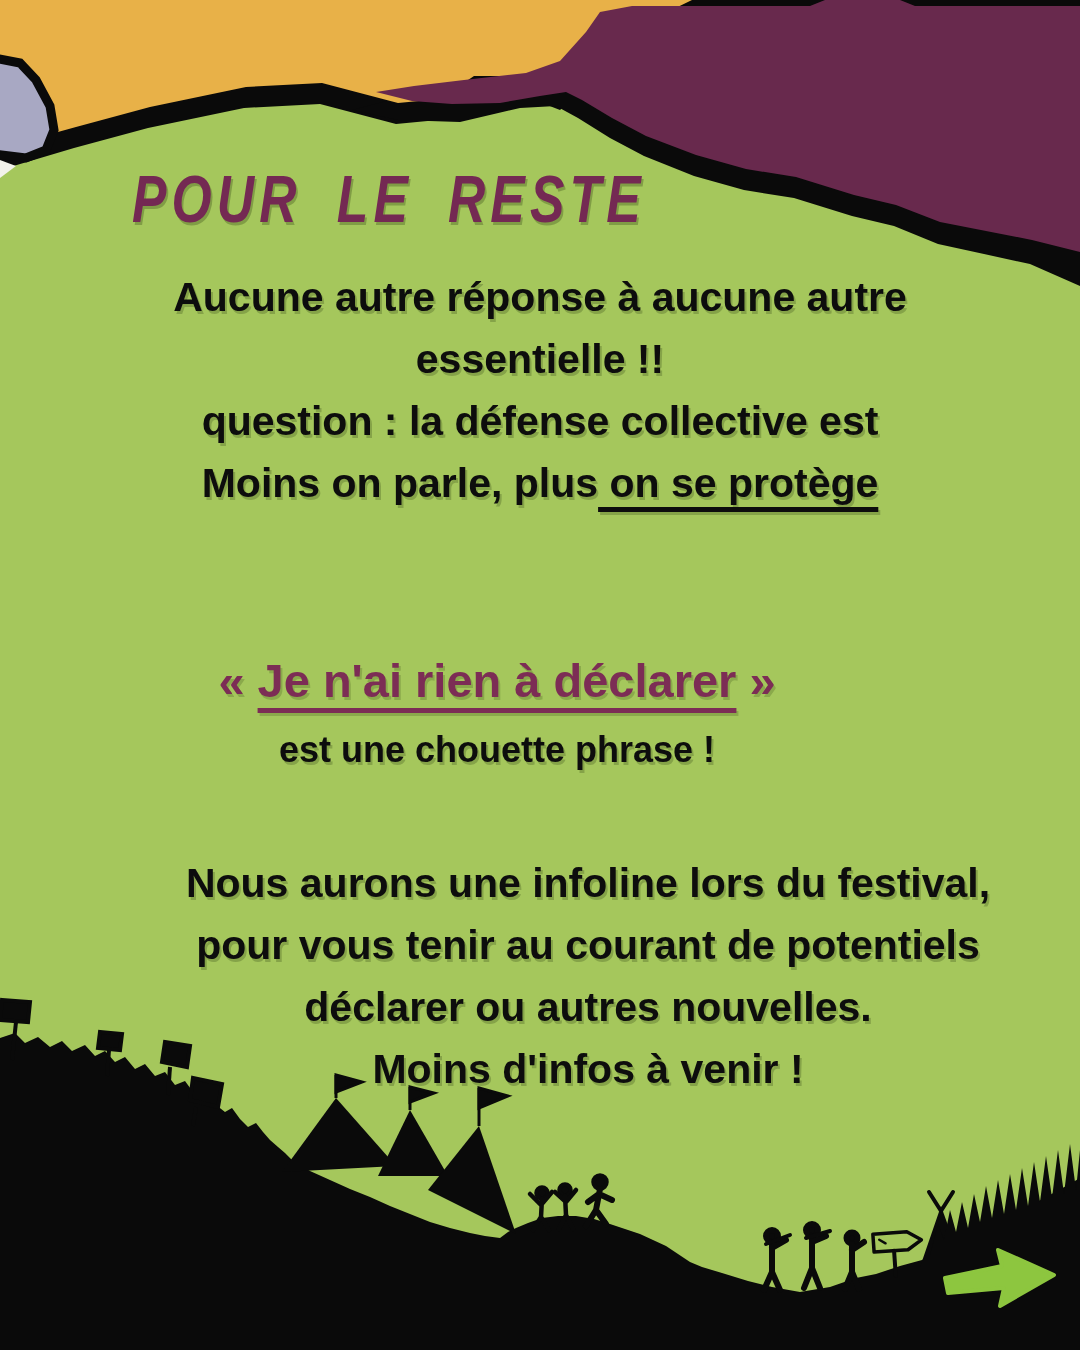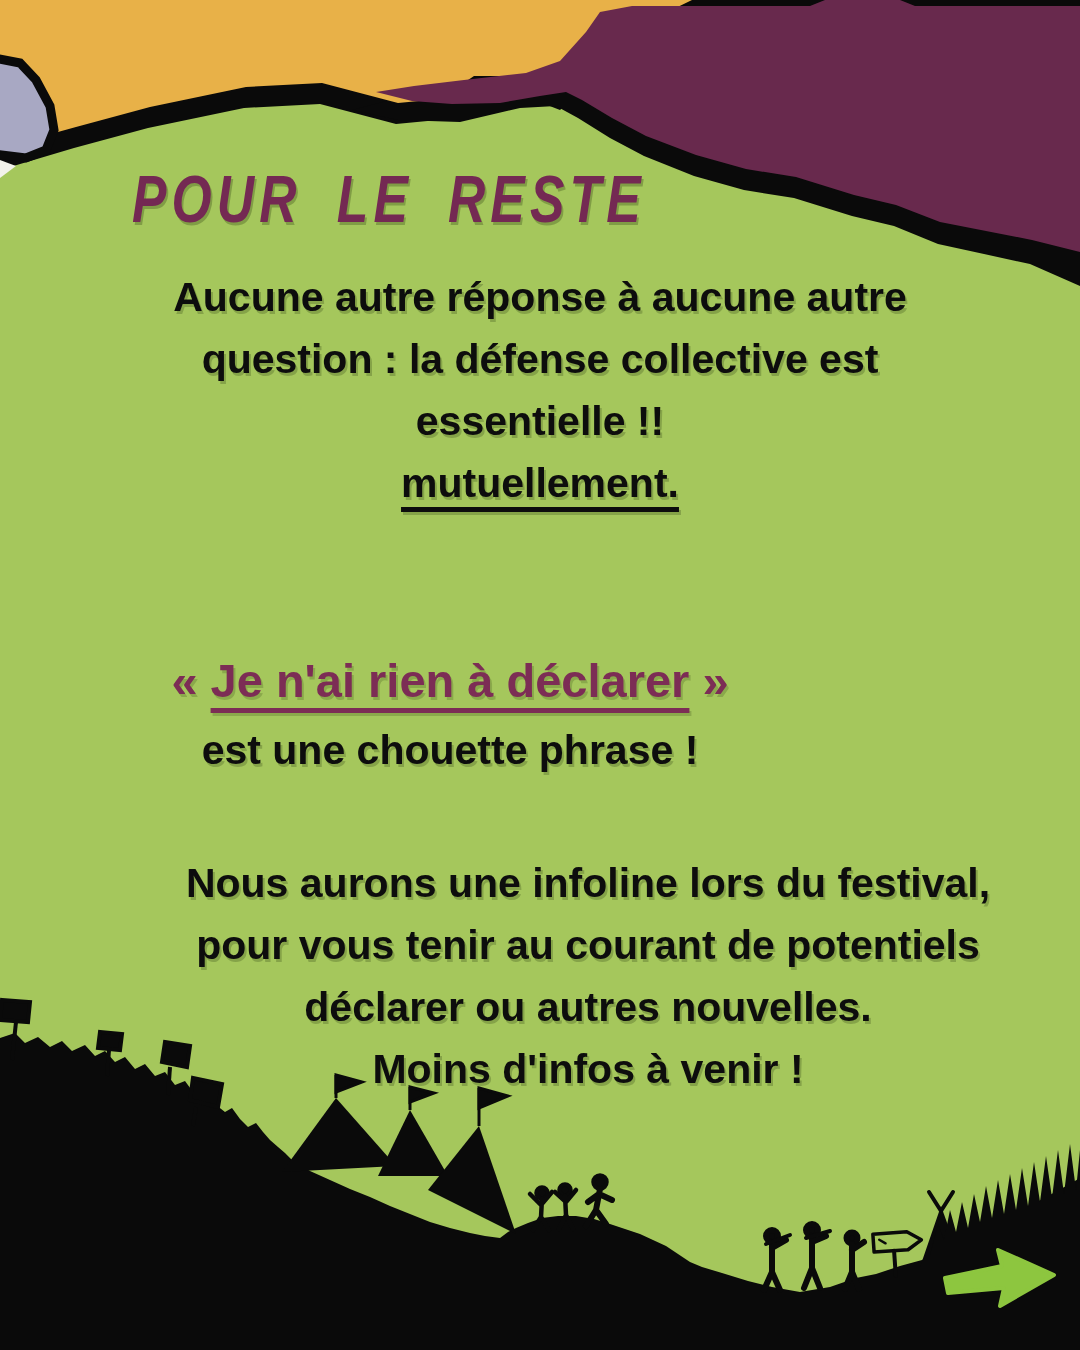--- a/index.html
+++ b/index.html
@@ -28,34 +28,34 @@
   .block1{top:266px;}
   .block2{top:852px;padding-left:48px;}
   .line{white-space:nowrap;}
   .u{
     text-decoration:underline;
     text-decoration-thickness:5px;
     text-underline-offset:10px;
     white-space:pre;
   }
   .quote-block{
-    position:absolute;left:0;top:652px;width:900px;text-align:center;
+    position:absolute;left:0;top:652px;width:900px;text-align:center;padding-left:47px;
   }
   .quote-line{
     color:#7c2d55;font-weight:700;font-size:47px;line-height:58px;
     text-shadow:2px 3px 0 rgba(60,80,25,0.25);white-space:nowrap;
   }
   .uq{
     text-decoration:underline;
     text-decoration-thickness:5px;
     text-underline-offset:11px;
     white-space:pre;
   }
   .quote-sub{
-    margin-top:14px;color:#0d0d0d;font-weight:700;font-size:41px;line-height:52px;
+    margin-top:14px;color:#0d0d0d;font-weight:700;font-size:36px;line-height:52px;
     text-shadow:2px 3px 0 rgba(60,80,25,0.30);white-space:nowrap;
   }
   .sil{stroke:#0a0a0a;stroke-linecap:round;stroke-linejoin:round;fill:none;}
 </style>
 </head>
 <body>
 
 <div class="poster">
 
   <svg class="top-art" width="1080" height="300" viewBox="0 0 1080 300">
@@ -64,23 +64,23 @@
     <path fill="#e8b148" d="M0,0 L692,0 L655,18 L618,46 L585,78 L558,90 L524,76 L474,76 L440,99 L398,103 L360,93 L322,83 L246,87 L150,107 L76,127 L0,148 Z"></path>
     <path fill="#68294d" d="M632,6 L810,6 L825,0 L900,0 L915,6 L1080,6 L1080,252 L1032,240 L986,231 L940,222 L896,205 L854,195 L796,177 L746,169 L696,155 L646,136 L612,118 L582,100 L566,92 L540,96 L500,103 L452,104 L412,101 L376,92 L414,86 L464,80 L526,73 L560,61 L586,32 L600,12 Z"></path>
     <path fill="#a8a8c3" stroke="#0a0a0a" stroke-width="9" d="M-6,58 L20,63 L36,80 L50,106 L54,130 L46,150 L26,158 L-6,154 Z"></path>
     <path fill="#f2f2ea" d="M0,160 L16,166 L0,178 Z"></path>
   </svg>
 
   <h1 class="title">POUR LE RESTE</h1>
 
   <div class="block block1">
     <div class="line">Aucune autre réponse à aucune autre</div>
+    <div class="line">essentielle !!</div>
     <div class="line">question : la défense collective est</div>
-    <div class="line">essentielle !!</div>
-    <div class="line"><span class="u">mutuellement.</span></div>
+    <div class="line"><span>Moins on parle, plus</span><span class="u"> on se protège</span></div>
   </div>
 
   <div class="quote-block">
     <div class="quote-line"><span>« </span><span class="uq">Je n'ai rien à déclarer</span><span> »</span></div>
     <div class="quote-sub">est une chouette phrase !</div>
   </div>
 
   <div class="block block2">
     <div class="line">Nous aurons une infoline lors du festival,</div>
     <div class="line">pour vous tenir au courant de potentiels</div>

